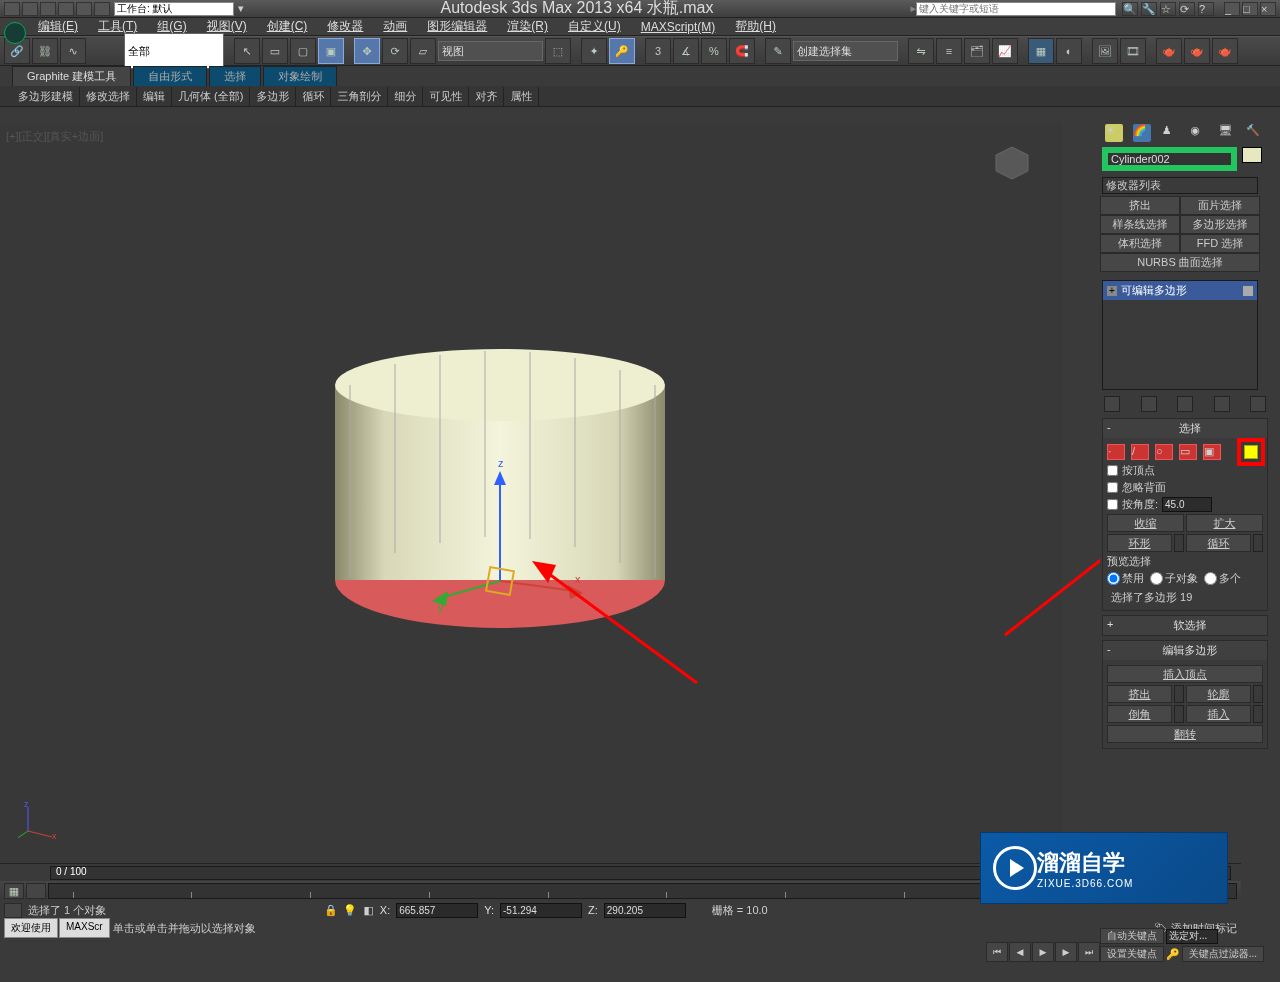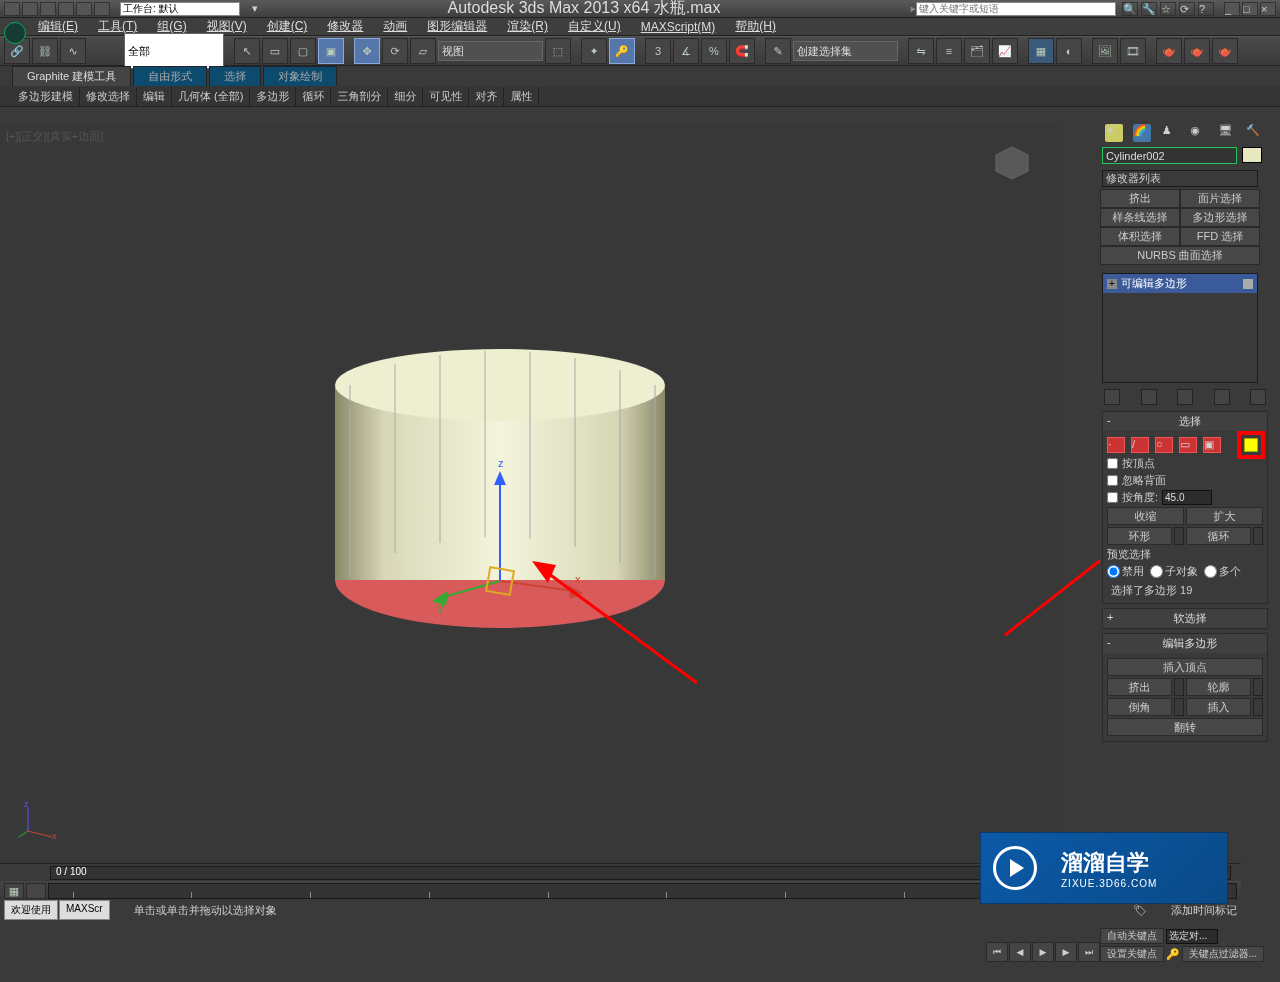--- a/index.html
+++ b/index.html
@@ -1,20 +1,20 @@
 <!DOCTYPE html>
 <html><head>
 <meta charset="utf-8">
 <style>
 * { margin:0; padding:0; box-sizing:border-box; font-family:"Microsoft YaHei",Arial,sans-serif; }
 body { width:1280px; height:982px; background:#3a3a3a; color:#cfcfcf; font-size:11px; overflow:hidden; position:relative; }
 .titlebar { height:18px; background:linear-gradient(#5a5a5a,#3e3e3e); display:flex; align-items:center; border-bottom:1px solid #222; }
 .tb-icons { display:flex; gap:2px; padding:0 4px; }
 .tb-icons span { width:16px; height:14px; background:#555; border:1px solid #333; display:inline-block; }
-.tb-work { margin-left:6px; display:flex; align-items:flex-start; gap:12px; }
+.tb-work { display:flex; align-items:flex-start; gap:4px; }
 .tb-work input { width:120px; height:14px; background:#fff; border:1px solid #888; font-size:10px; padding:0 2px; }
 .tb-title { flex:1; text-align:center; color:#ddd; font-size:16px; }
 .tb-search { width:200px; height:14px; background:#fff; border:1px solid #888; font-size:10px; padding:0 2px; color:#999; }
 .wincontrols { display:flex; gap:2px; padding:0 4px; }
 .wincontrols span { width:16px; height:14px; background:#555; border:1px solid #333; display:inline-block; }
 .menubar { height:18px; background:#3e3e3e; display:flex; align-items:center; padding-left:28px; gap:0; border-bottom:1px solid #222; }
 .menubar span { padding:0 10px; font-size:12px; color:#ddd; cursor:pointer;text-decoration:underline; }
 .app-icon { position:absolute; left:4px; top:22px; width:22px; height:22px; background:#173b35; border-radius:50%; border:1px solid #0a5; }
 .toolbar { height:30px; background:linear-gradient(#4a4a4a,#3a3a3a); display:flex; align-items:center; padding:0 4px; gap:2px; border-top:1px solid #555; border-bottom:1px solid #222; }
 .tbtn { width:26px; height:26px; background:#454545; border:1px solid #2a2a2a; display:flex; align-items:center; justify-content:center; font-size:11px; color:#bcb; cursor:pointer; }
@@ -28,21 +28,21 @@
 .ribbon-tabs span.active { background:#444; color:#ddd; }
 .ribbon-sec { height:20px; background:#353535; display:flex; align-items:center; padding-left:12px; }
 .ribbon-sec span { padding:2px 6px; font-size:11px; color:#ccc; border-right:1px solid #222; cursor:pointer; }
 .viewport-area { position:absolute; left:0; top:123px; width:1062px; height:740px; background:#383838; }
 .vp-label { position:absolute; left:6px; top:6px; color:#555; font-size:11px; }
 .viewport-canvas { width:100%; height:100%; }
 .gizmo-corner { position:absolute; left:18px; bottom:20px; font-size:9px; }
 .right-panel { position:absolute; right:10px; top:123px; width:170px; height:740px; background:#3a3a3a; }
 .cmd-icons { height:20px; display:flex; justify-content:space-around; align-items:center; background:#3a3a3a; }
 .cmd-icons span { width:18px; height:18px; border-radius:2px; display:inline-block; }
-.name-input { width:135px; height:17px; background:#333; border:1px solid #22c55e; color:#ddd; font-size:11px; padding:0 3px; margin:4px 2px; }
+.name-input { width:135px; height:24px; background:#333; border:6px solid #22c55e; color:#ddd; font-size:11px; padding:0 3px; margin:4px 2px; }
 .color-swatch { width:20px; height:16px; background:#e8e8c0; border:1px solid #000; display:inline-block; vertical-align:top; margin-top:4px; }
 .mod-drop { width:156px; height:17px; background:#3a3a3a; border:1px solid #1a1a1a; color:#ccc; font-size:11px; padding:0 3px; margin:2px; }
 .mod-btns { display:flex; flex-wrap:wrap; }
 .mod-btns button { width:80px; height:19px; background:#474747; border:1px solid #2a2a2a; color:#ccc; font-size:11px; cursor:pointer; }
 .mod-btns button.wide { width:160px; }
 .mod-stack { width:156px; height:110px; background:#3a3a3a; border:1px solid #1a1a1a; margin:8px 2px 4px; }
 .mod-stack-item { background:#3a5a9a; color:#fff; padding:2px 4px; font-size:11px; display:flex; align-items:center; gap:4px; }
 .mod-stack-item .plus { width:10px; height:10px; background:#888; color:#000; text-align:center; line-height:10px; font-size:10px; }
 .mod-stack-item .sq { width:10px; height:10px; background:#aaa; margin-left:auto; }
 .stack-tools { display:flex; gap:6px; padding:2px 4px; justify-content:space-between; }
@@ -53,46 +53,46 @@
 .rollout-head .ht { flex:1; text-align:center; }
 .rollout-body { padding:3px 4px; }
 .subobj-row { display:flex; gap:6px; align-items:center; margin:3px 0; position:relative; }
 .subobj { width:18px; height:16px; border:1px solid #333; background:#444; display:inline-block; }
 .subobj.red { background:#c33; border-color:#e55; }
 .poly-highlight { position:absolute; border:4px solid red; width:28px; height:28px; top:-6px; right:-2px; pointer-events:none; }
 .poly-yellow { position:absolute; width:14px; height:14px; background:yellow; border:1px solid #aa0; top:1px; right:5px; }
 .chk { display:flex; align-items:center; gap:4px; margin:2px 0; font-size:11px; }
 .chk input[type="checkbox"] { width:11px; height:11px; }
 .spin-in { width:50px; height:15px; background:#2c2c2c; border:1px solid #111; color:#ddd; font-size:10px; padding:0 2px; }
-.brow { display:flex; gap:2px; margin:2px 0; }
+.brow { display:flex; gap:2px; margin:2px 0;text-decoration:underline; }
 .brow button { flex:1; height:18px; background:#474747; border:1px solid #2a2a2a; color:#ccc; font-size:11px; cursor:pointer; }
 .brow .spin { width:10px; height:18px; background:#3a3a3a; border:1px solid #222; }
 .brow-txt { font-size:11px; margin:2px 0; }
 .radios { display:flex; gap:6px; margin:2px 0; font-size:11px; }
 .radios label { display:flex; align-items:center; gap:2px; }
 .stat { text-align:left; font-size:11px; padding:2px 4px; }
 .timeline { position:absolute; left:0; top:863px; width:1241px; height:18px; background:#3a3a3a; border-top:1px solid #222; }
 .time-track { position:absolute; left:50px; top:2px; right:10px; height:14px; background:#333; border:1px solid #1a1a1a; }
 .time-label { position:absolute; left:56px; top:2px; color:#fff; font-size:10px; }
 .lower { position:absolute; left:0; top:881px; width:1241px; height:56px; background:#3a3a3a; }
 .track-bar { height:20px; background:linear-gradient(#454545,#383838); display:flex; align-items:center; gap:2px; padding:0 4px; }
 .track-scale { flex:1; height:16px; background:#333; border:1px solid #1a1a1a; position:relative; }
 .track-scale span { position:absolute; bottom:0; width:1px; height:6px; background:#888; }
 .coord-row { height:18px; display:flex; align-items:center; gap:6px; padding:0 4px; }
 .coord-row .msg { width:290px; font-size:11px; color:#ccc; }
 .coord-in { width:82px; height:15px; background:#2a2a2a; border:1px solid #111; color:#ddd; font-size:10px; padding:0 2px; }
 .coord-lbl { font-size:11px; color:#ddd; }
-.status-row { height:18px; display:flex; align-items:center; padding:0 4px; gap:24px; font-size:11px; }
+.status-row { height:18px; display:flex; align-items:center; padding:0 4px; gap:3px; font-size:11px; }
 .welcome-tabs { display:flex; gap:1px; }
 .welcome-tabs span { padding:2px 6px; background:#ddd; color:#000; font-size:10px; border:1px solid #888; }
 .playback { position:absolute; right:180px; bottom:20px; display:flex; gap:1px; }
 .playback span { width:22px; height:20px; background:#454545; border:1px solid #2a2a2a; display:flex; align-items:center; justify-content:center; font-size:9px; }
 .key-btns { position:absolute; right:10px; bottom:38px; width:170px; display:flex; align-items:center; gap:2px; font-size:11px; }
 .key-btns button { height:16px; background:#474747; border:1px solid #2a2a2a; color:#ccc; font-size:10px; padding:0 6px; cursor:pointer; }
-.watermark { position:absolute; right:52px; bottom:78px; width:248px; height:72px; background:linear-gradient(135deg,#0b5aa8,#0a4a88); display:flex; align-items:center; color:#fff; font-size:22px; font-weight:bold; padding:0 12px; gap:24px; border:1px solid #063a6d; }
+.watermark { position:absolute; right:52px; bottom:78px; width:248px; height:72px; background:linear-gradient(135deg,#0b5aa8,#0a4a88); display:flex; align-items:center; color:#fff; font-size:22px; font-weight:bold; padding:0 12px; gap:0; border:1px solid #063a6d; }
 .watermark .play { width:44px; height:44px; border:3px solid #fff; border-radius:50%; display:flex; align-items:center; justify-content:center; }
 .watermark .play::after { content:""; border-left:14px solid #fff; border-top:9px solid transparent; border-bottom:9px solid transparent; margin-left:4px; }
 .watermark .sub { font-size:10px; font-weight:normal; display:block; letter-spacing:1px; }
 svg.arrow { position:absolute; pointer-events:none; }
 .viewcube { position:absolute; right:30px; top:20px; width:40px; height:40px; opacity:0.4; }
 </style>
 </head>
 <body>
 
 <div class="titlebar">
@@ -419,20 +419,34 @@
         <span style="left:22%"></span>
         <span style="left:32%"></span>
       <span style="left:42%"></span>
         <span style="left:52%"></span>
         <span style="left:62%"></span>
         <span style="left:72%"></span>
       <span style="left:82%"></span>
         <span style="left:92%"></span>
     </div>
   </div>
+  <div class="coord-row">
+    <span class="tbtn" style="width:18px;height:15px"></span>
+    <span class="msg">选择了 1 个对象</span>
+    <span>🔒</span>
+    <span>💡</span>
+    <span>◧</span>
+    <span class="coord-lbl">X:</span>
+      <input class="coord-in" value="665.857" style="">
+    <span class="coord-lbl">Y:</span>
+      <input class="coord-in" value="-51.294" style="">
+    <span class="coord-lbl">Z:</span>
+      <input class="coord-in" value="290.205" style="">
+    <span style="margin-left:20px">栅格 = 10.0</span>
+  </div>
   <div class="status-row">
     <div class="welcome-tabs">
       <span>欢迎使用</span>
       <span>MAXScr</span>
     </div>
     <span>单击或单击并拖动以选择对象</span>
     <span style="margin-left:auto">🏷</span>
     <span>添加时间标记</span>
   </div>
 </div>

